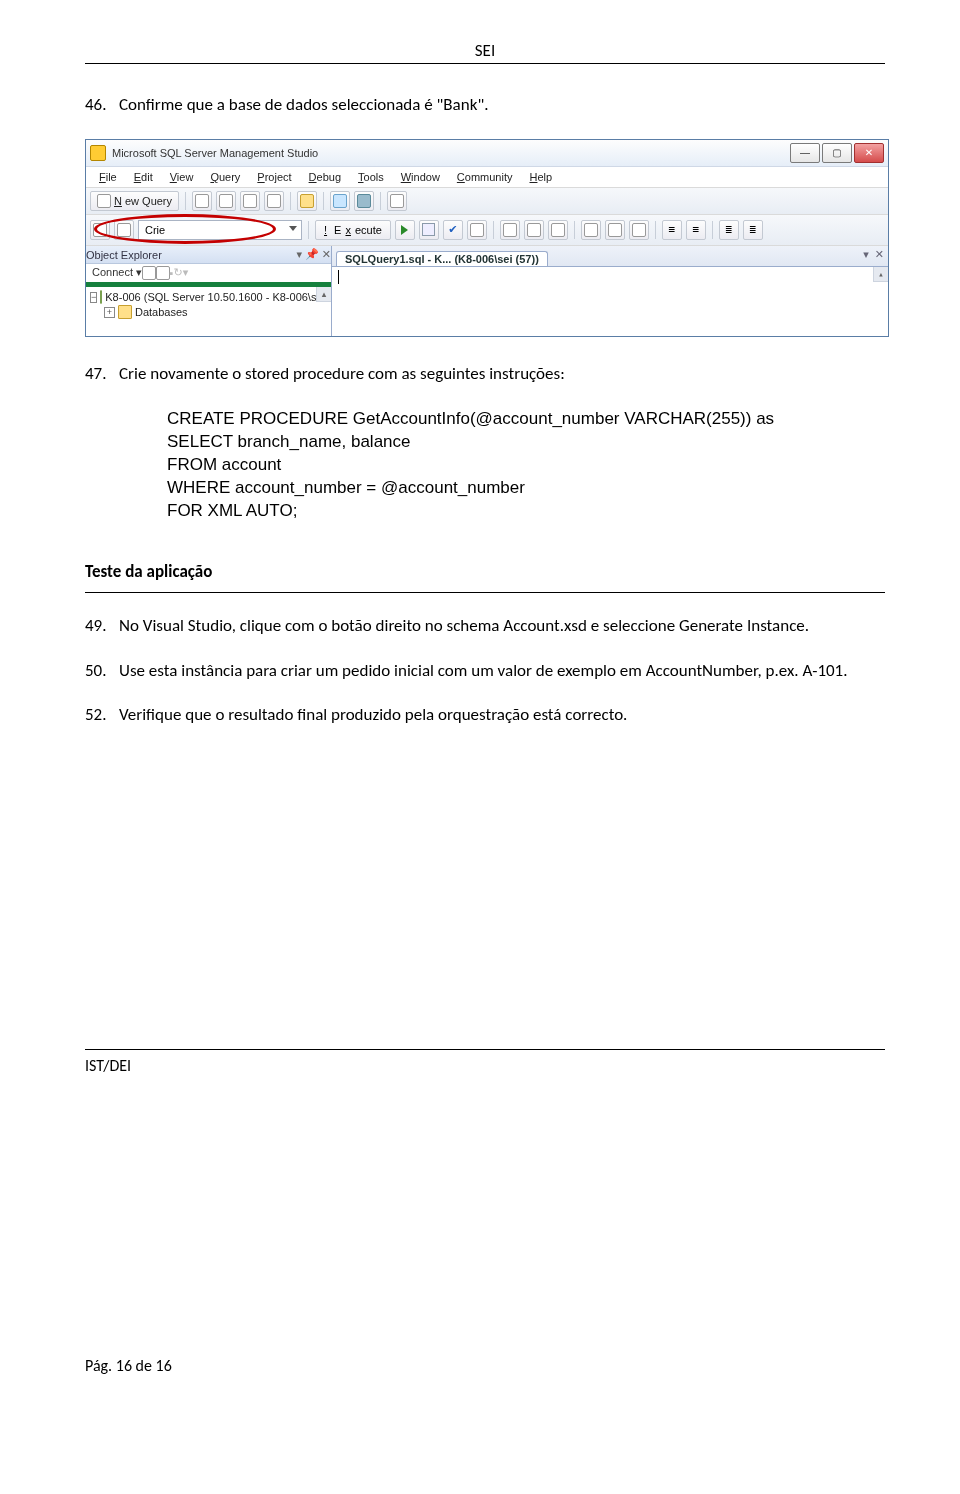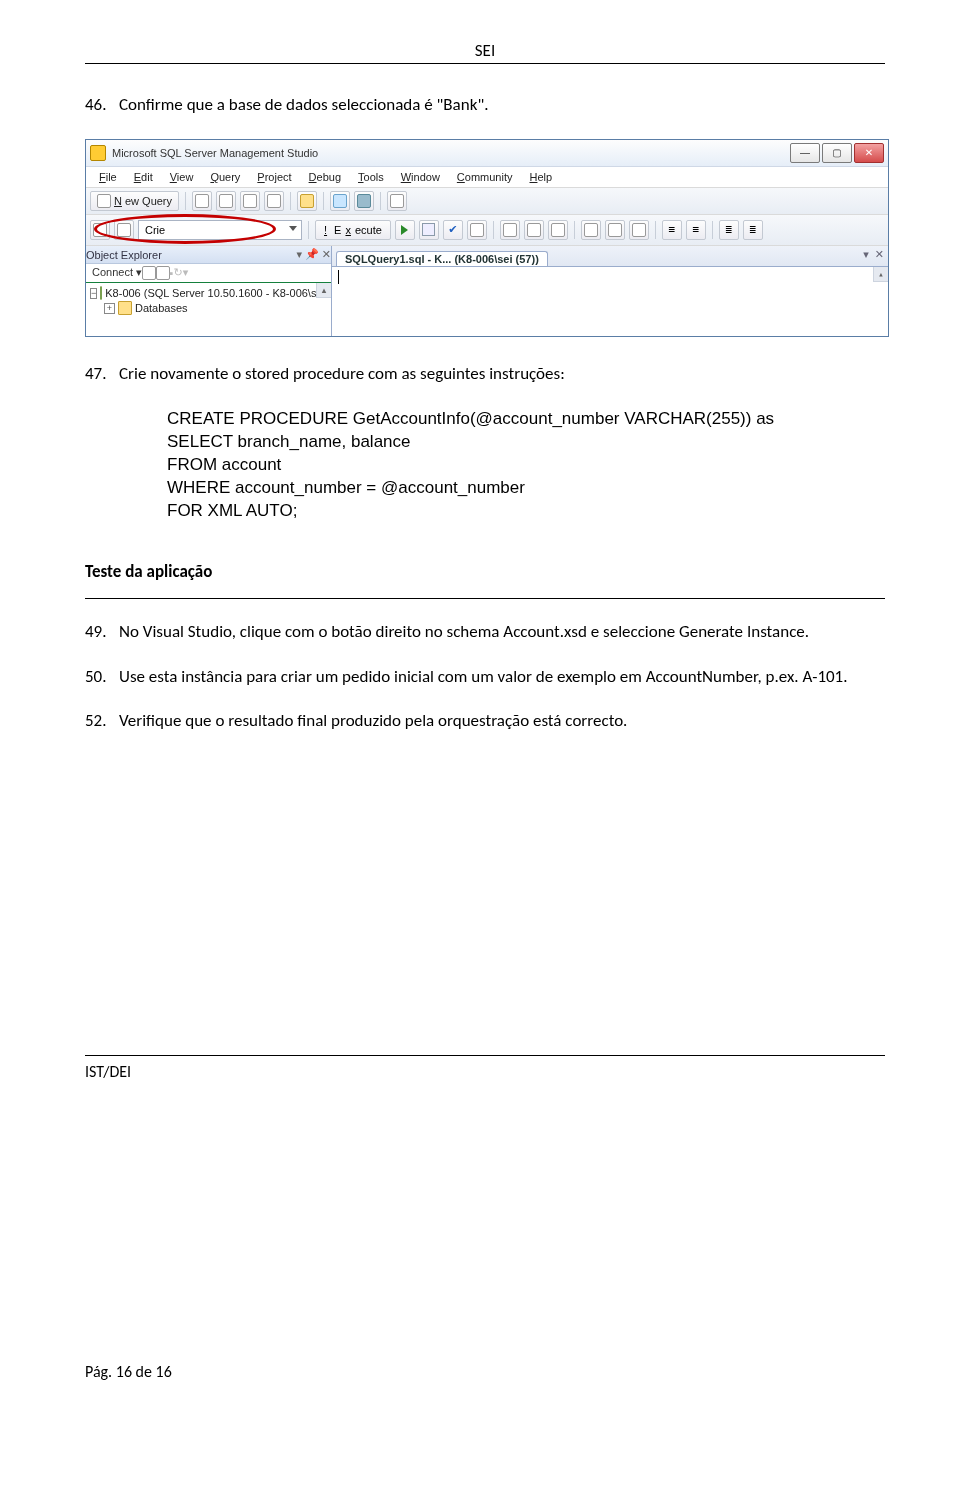--- a/index.html
+++ b/index.html
@@ -41,21 +41,21 @@
     font-family: Liberation Sans, sans-serif;
     font-size: 17px;
     line-height: 1.35;
     margin-bottom: 22px;
   }
   .code-block .cline { white-space: pre; }
   .section-heading {
     font-weight: bold;
     font-size: 17px;
     margin-top: 38px;
-    margin-bottom: 16px;
+    margin-bottom: 10px;
   }
   .section-rule { border-top: 1px solid #000; margin-bottom: 22px; }
   
   .ssms {
     width: 802px;
     border: 1px solid #5a7da6;
     margin: 12px 0 26px 0;
     font-family: "Segoe UI", Tahoma, sans-serif;
     font-size: 11px;
     user-select: none;
@@ -184,21 +184,21 @@
     display: flex;
     justify-content: space-between;
     align-items: flex-end;
     color: #334;
     font-size: 11px;
   }
   .oe-title .ctrls { display:flex; gap:3px; color:#666; }
   .oe-bar {
     display: flex; align-items: center; 
     padding: 2px 6px;
-    border-bottom: 1px solid #15803d;
+    border-bottom: 5px solid #15803d;
     color:#333;
   }
   .oe-tree { padding: 3px 2px 0 4px; font-size: 11px; color:#222; overflow:hidden; position:relative;}
   .tree-row { display: flex; align-items: center; height: 15px; gap: 3px; }
   .expander { width:9px;height:9px;border:1px solid #888;background:#fff;font-size:9px;line-height:8px;text-align:center;color:#555; }
   .srv-icon { width:12px;height:12px;background:#cbe3a7;border:1px solid #7aa050;border-radius:2px; }
   .fld-icon { width:12px;height:12px;background:#ffe08a;border:1px solid #c7a030;border-radius:1px; }
   .oe-scroll-up {
     position:absolute; right:0; top:0; width:14px; height:14px;
     background:#e5e9f0;border-left:1px solid #cdd4df;border-bottom:1px solid #cdd4df;

